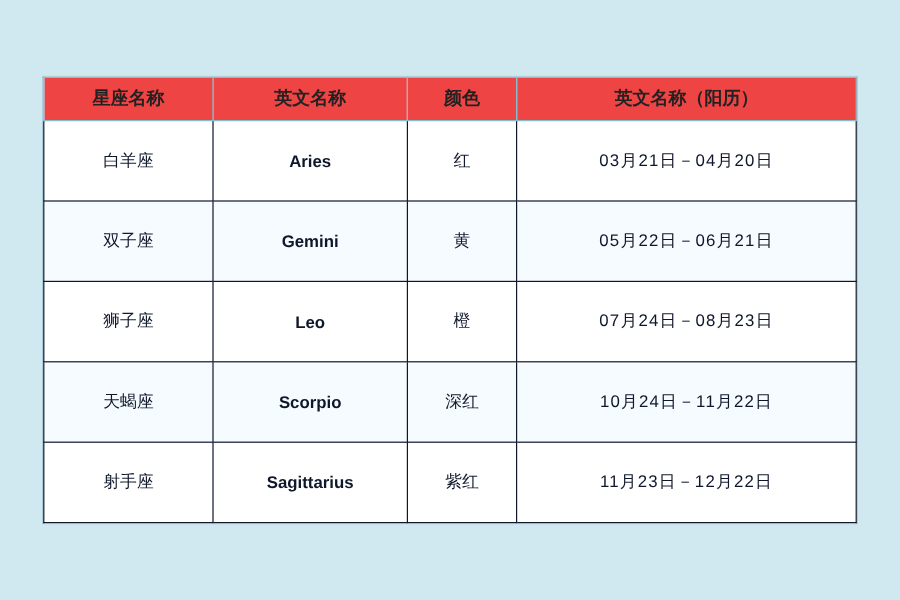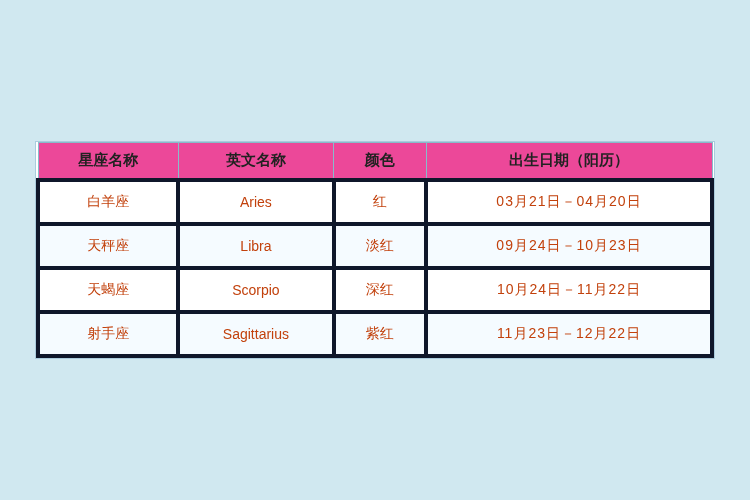--- a/index.html
+++ b/index.html
@@ -24,83 +24,90 @@
       border: 1px solid #aaccdd;
       width: 680px;
     }
 
     table {
       width: 100%;
       border-collapse: collapse;
     }
 
     thead tr {
-      background-color: #ec4899;
+      background-color: #ef4444;
     }
 
     thead th {
       padding: 8px 12px;
       border: 1px solid #88bbcc;
       text-align: center;
       font-weight: bold;
       color: #222;
       font-size: 15px;
     }
 
     tbody tr {
       background-color: #ffffff;
     }
 
     tbody tr:nth-child(even) {
       background-color: #f5fbff;
     }
 
     tbody td {
-      padding: 11px 12px;
-      border: 4px solid #0f172a;
+      padding: 24px 12px;
+      border: 1px solid #0f172a;
       text-align: center;
-      color: #c2410c;
+      color: #0f172a;
       font-size: 14px;
     }
 
     tbody td:nth-child(2) {
       font-family: Arial, sans-serif;
       font-size: 14px;
+      font-weight: bold;
     }
 
     tbody td:nth-child(4) {
       font-family: Liberation Sans, sans-serif;
       letter-spacing: 1px;
     }
   </style>
 </head>
 <body>
 
 <div class="table-container">
   <table>
     <thead>
       <tr>
         <th>星座名称</th>
         <th>英文名称</th>
         <th>颜色</th>
-        <th>出生日期（阳历）</th>
+        <th>英文名称（阳历）</th>
       </tr>
     </thead>
     <tbody id="table-body">
     <tr>
           <td>白羊座</td>
           <td>Aries</td>
           <td>红</td>
           <td>03月21日－04月20日</td>
         </tr>
         <tr>
-          <td>天秤座</td>
-          <td>Libra</td>
-          <td>淡红</td>
-          <td>09月24日－10月23日</td>
+          <td>双子座</td>
+          <td>Gemini</td>
+          <td>黄</td>
+          <td>05月22日－06月21日</td>
+        </tr>
+        <tr>
+          <td>狮子座</td>
+          <td>Leo</td>
+          <td>橙</td>
+          <td>07月24日－08月23日</td>
         </tr>
         <tr>
           <td>天蝎座</td>
           <td>Scorpio</td>
           <td>深红</td>
           <td>10月24日－11月22日</td>
         </tr>
         <tr>
           <td>射手座</td>
           <td>Sagittarius</td>

